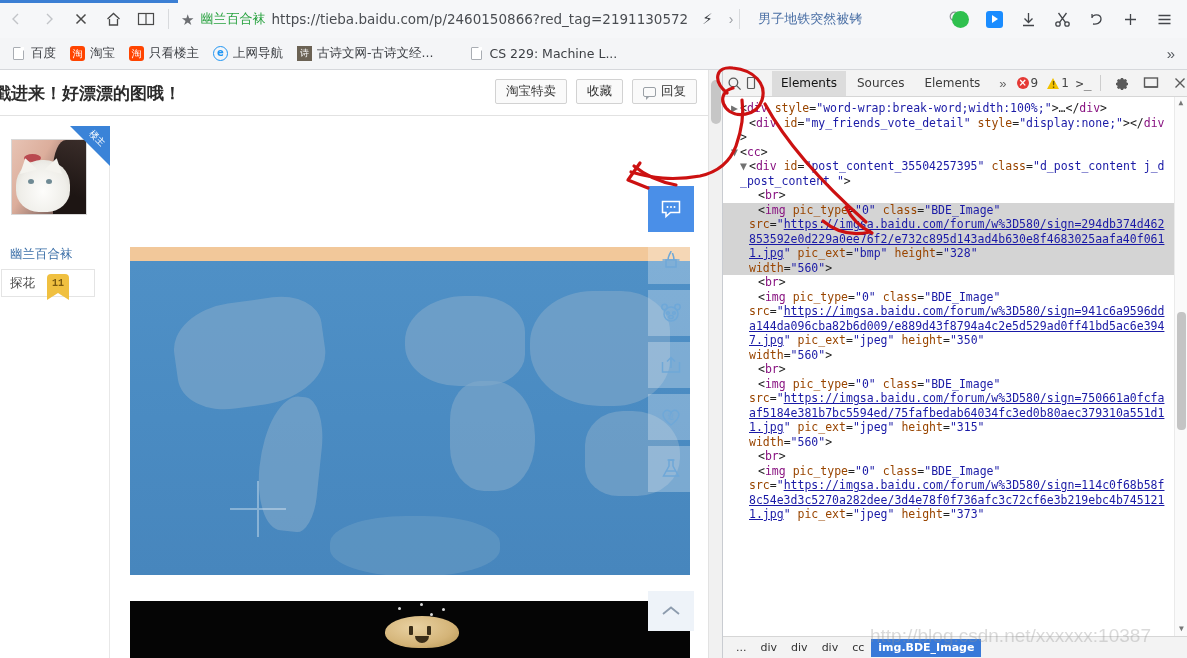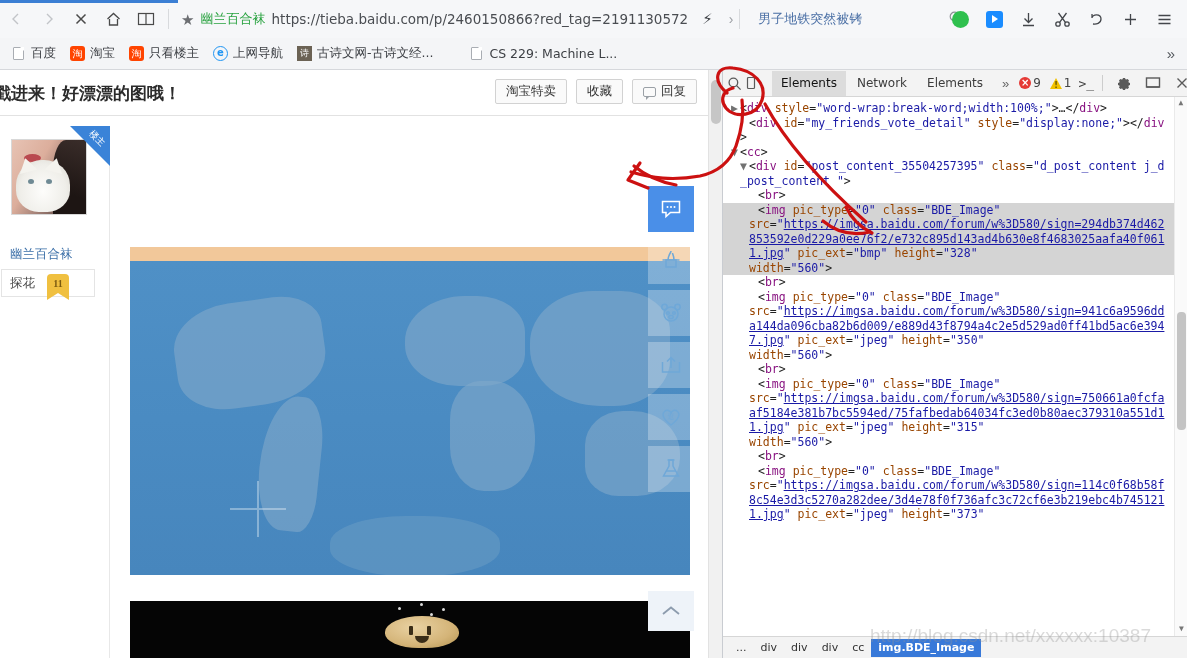--- a/index.html
+++ b/index.html
@@ -218,21 +218,21 @@
     background: #f0c040; border-radius: 4px 4px 0 0;
     display: flex; align-items: center; justify-content: center;
   }
   .rank-lvl::after {
     content:""; position:absolute; left:0; bottom:-7px;
     border-left: 11px solid #f0c040; border-right: 11px solid #f0c040;
     border-bottom: 7px solid transparent;
   }
   .rank-lvl span {
     position: relative; z-index: 2; font-size: 10px; color: #7a5a10; font-weight: bold;
-    font-family: Liberation Serif, serif;
+    font-family: Liberation Mono, monospace;
   }
 
   
   .post-body { position: absolute; left: 111px; top: 56px; width: 611px; height: 532px; }
   .map-img {
     position: absolute; left: 19px; top: 121px; width: 560px; height: 328px;
     background: #4a8cc4; overflow: hidden;
   }
   .map-top-band {
     position: absolute; left: 0; top: 0; width: 100%; height: 14px;
@@ -666,21 +666,21 @@
             <path d="M9.6 9.6 L13.6 13.6"></path>
         </svg>
       </div>
       <div class="dt-ico">
         <svg width="14" height="14" viewBox="0 0 14 14" fill="none" stroke="currentColor" stroke-width="1.2">
           <rect x="3.5" y="1.5" width="7" height="11" rx="1"></rect>
         </svg>
       </div>
       <div class="dt-sep"></div>
       <div class="dt-tab sel">Elements</div>
-      <div class="dt-tab">Network</div>
+      <div class="dt-tab">Sources</div>
       <div class="dt-tab">Elements</div>
       <div class="dt-more">»</div>
 
       <div class="dt-status">
         <span class="err-badge">
           <span class="err-dot">×</span>
           <span>9</span>
         </span>
         <span class="err-badge" style="margin-left:6px">
           <span class="warn-tri"></span>

